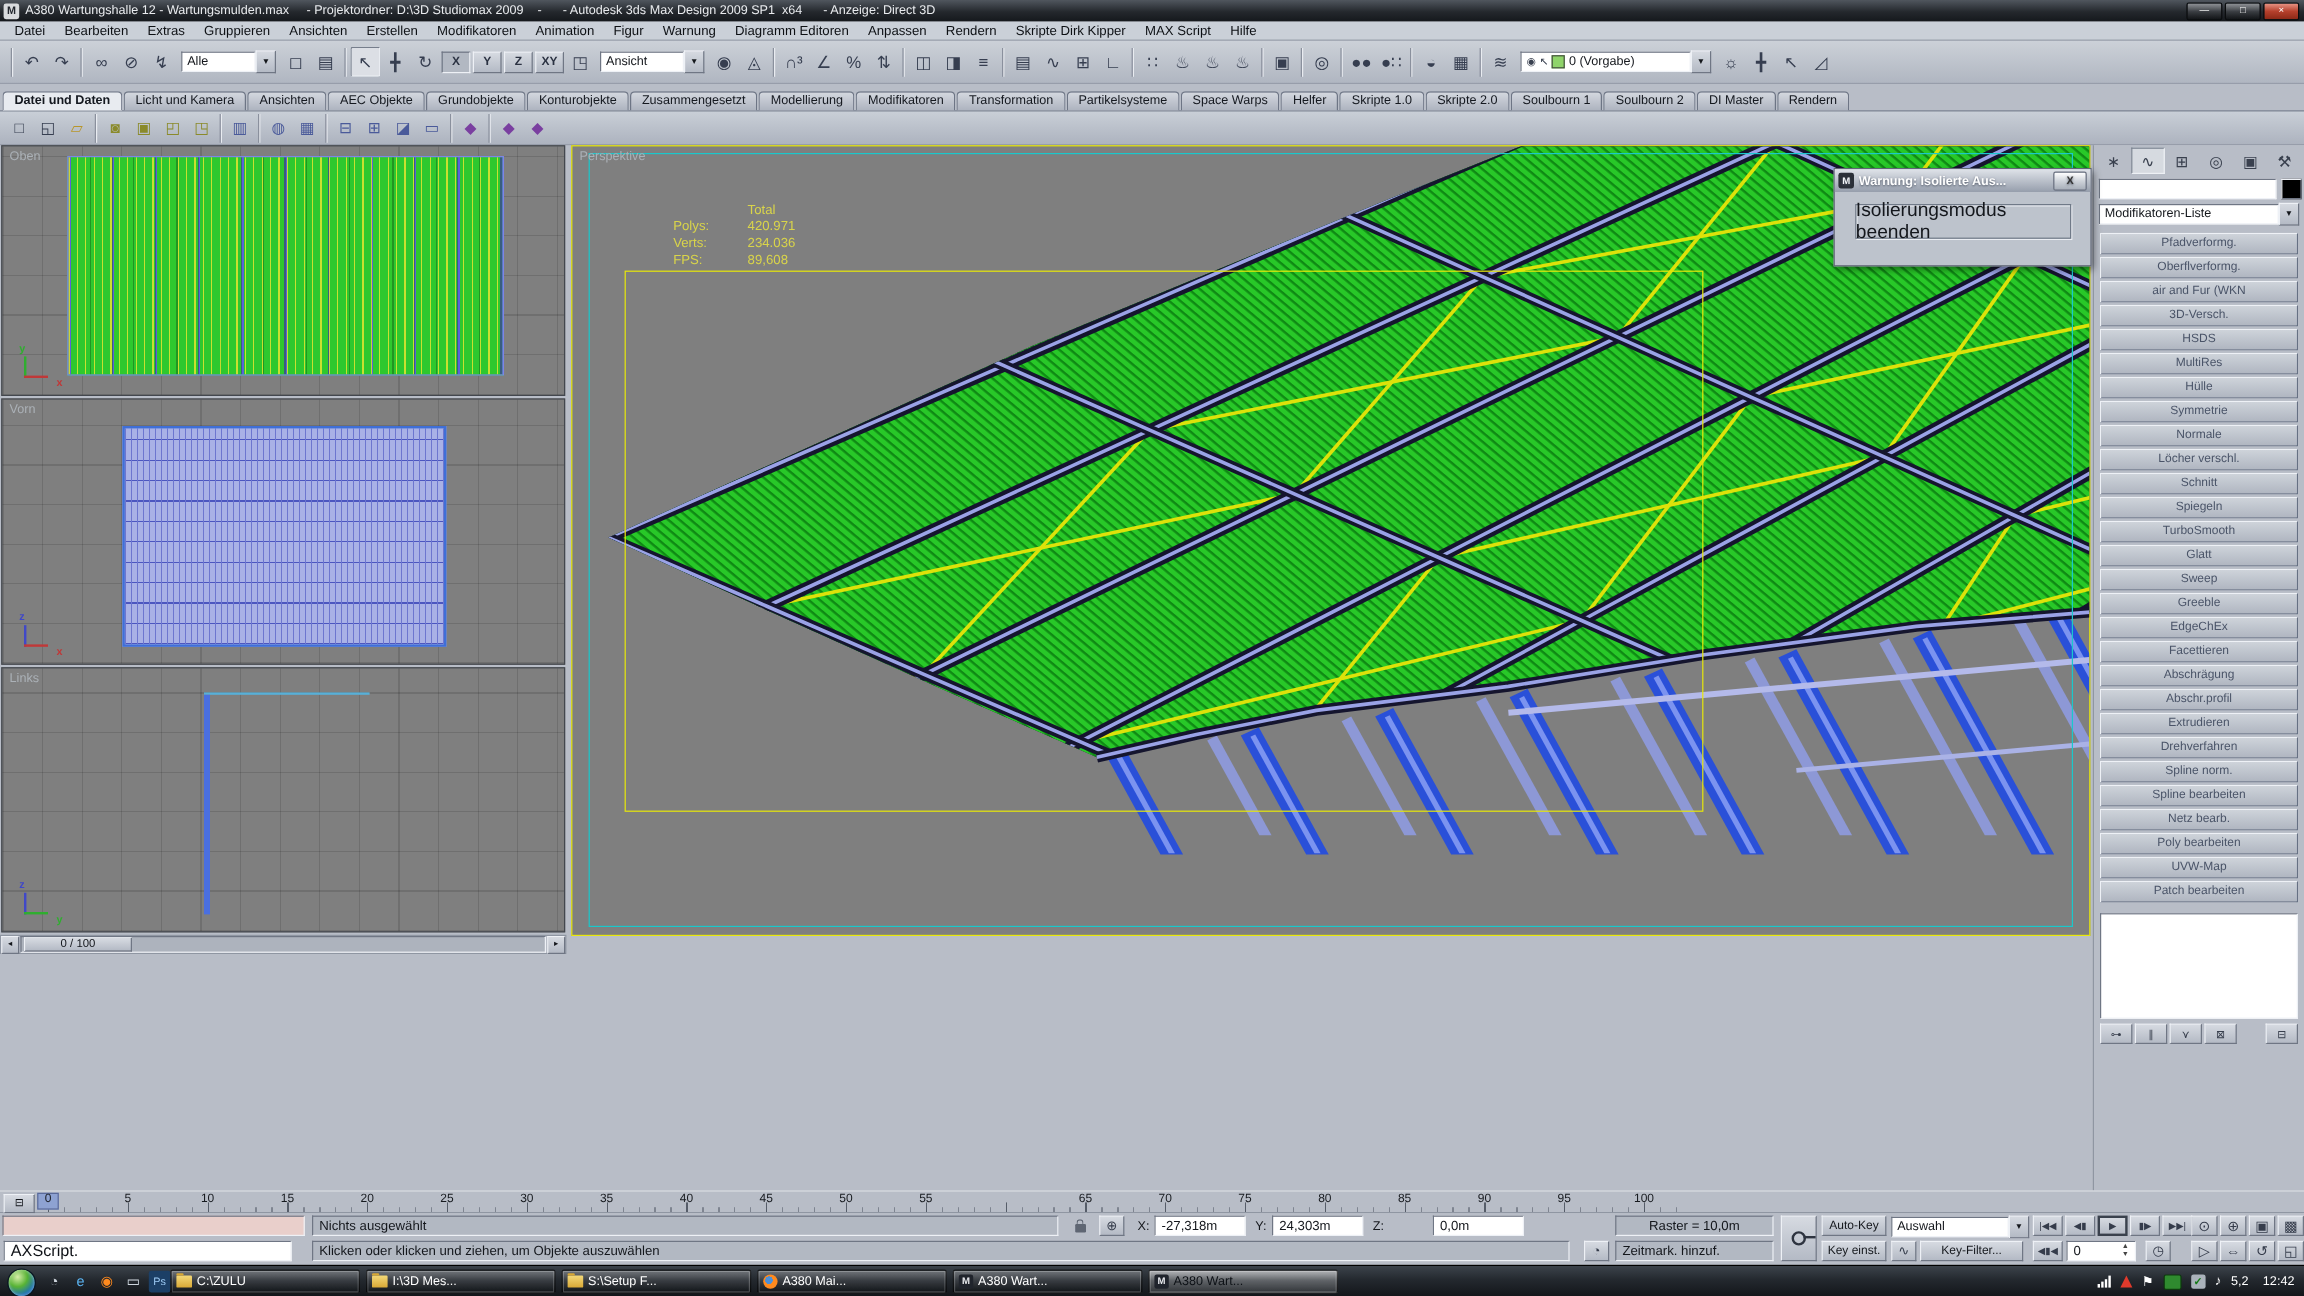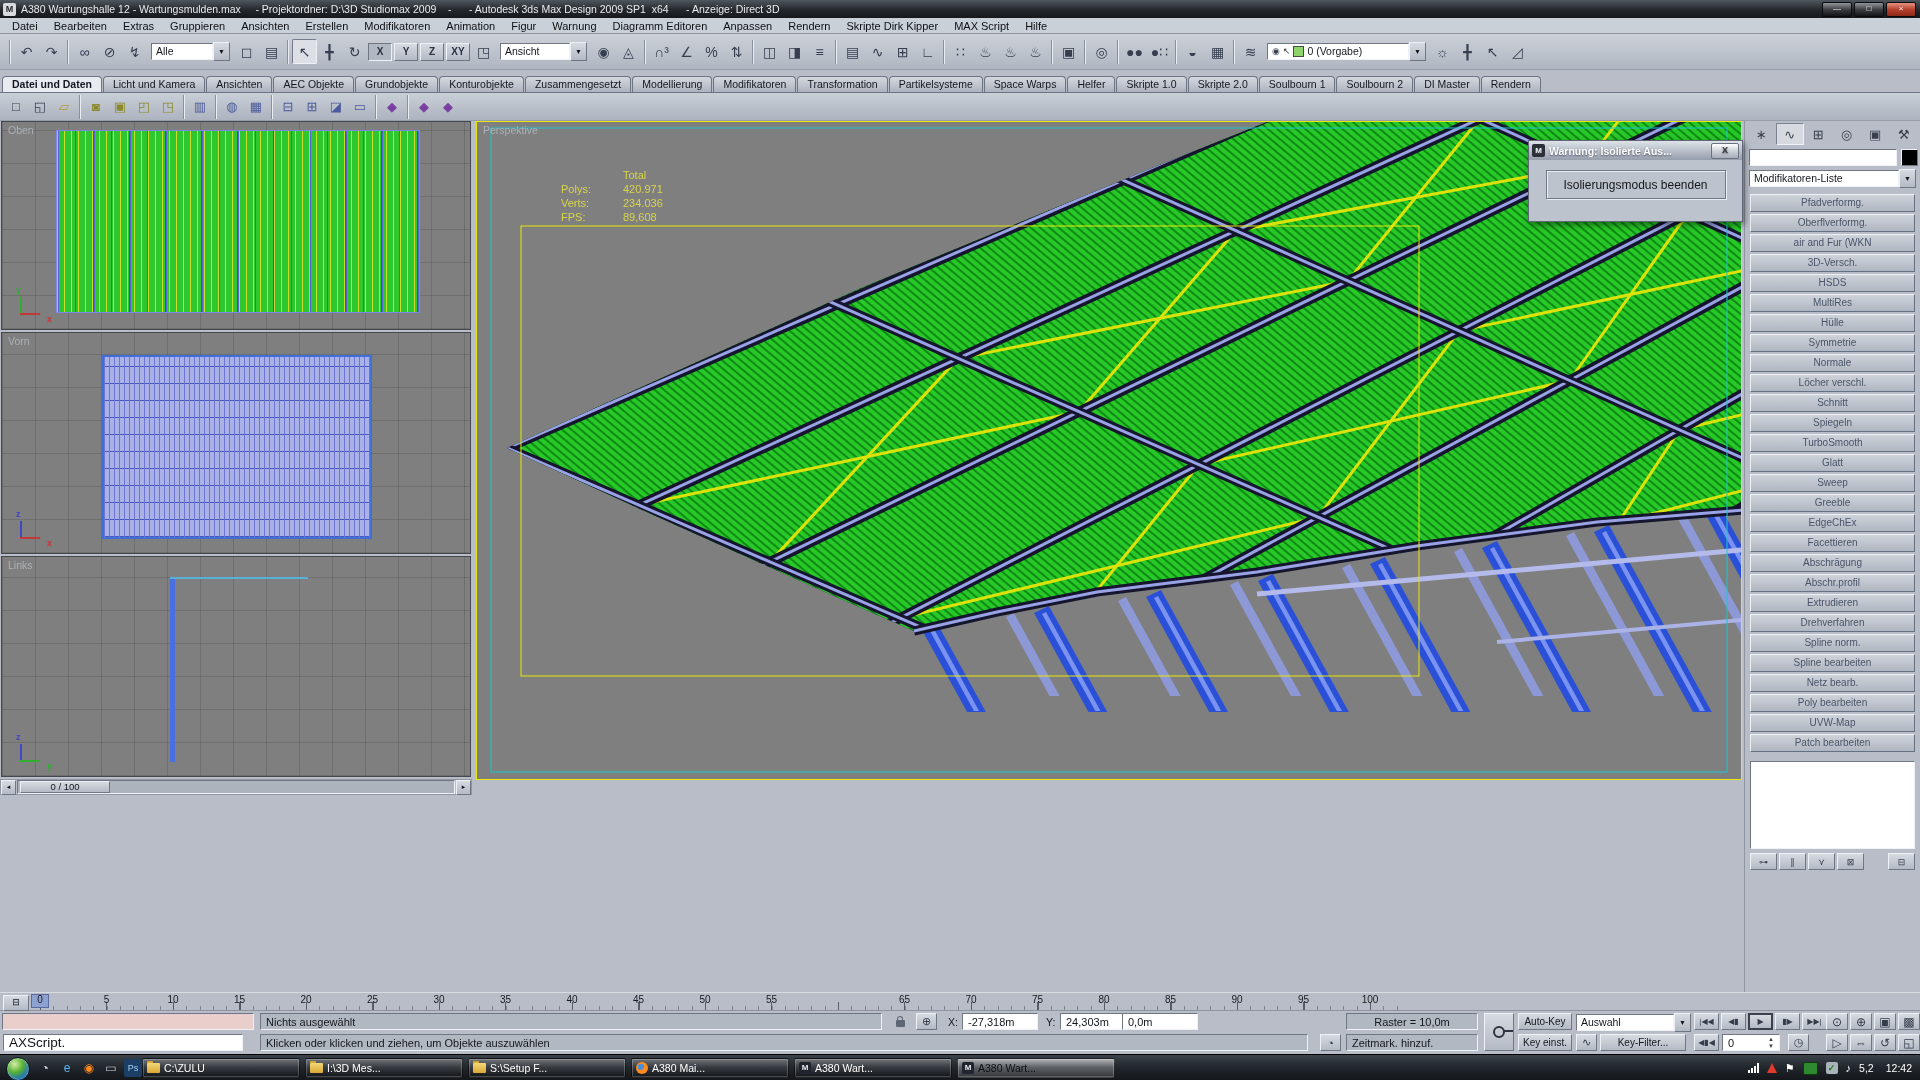--- a/index.html
+++ b/index.html
@@ -85,21 +85,21 @@
     border:1px solid #5f6675;box-shadow:2px 3px 6px rgba(0,0,0,.45);z-index:20;box-sizing:border-box}
   #wd-title{height:19px;background:linear-gradient(#dfe3e9,#969eac);display:flex;align-items:center;
     padding:0 3px;color:#fff;font-weight:bold;font-size:10.5px;text-shadow:0 1px 2px #4a5260}
   .wd-logo{width:13px;height:13px;background:#2b3038;color:#f2f4f7;font-size:8px;font-weight:bold;
     text-align:center;line-height:13px;margin-right:4px;border-radius:2px;flex:none}
   #wd-title-text{white-space:nowrap;overflow:hidden}
   #wd-close{margin-left:auto;width:26px;height:14px;border-radius:2px;flex:none;
     background:linear-gradient(#ffffff,#cdd2d9 50%,#a7aeb9);border:1px solid #6a7180;color:#333;
     font-size:9px;line-height:12px;text-align:center;font-weight:bold}
   #wd-btn{margin:10px auto 12px;width:178px;height:27px;display:flex;align-items:center;justify-content:center;
-    background:#bdc3cc;border:1px solid #707a88;box-shadow:inset 1px 1px 0 #eaedf2,1px 1px 0 #eaedf2;font-size:12px}
+    background:#bdc3cc;border:1px solid #707a88;box-shadow:inset 1px 1px 0 #eaedf2,1px 1px 0 #eaedf2;font-size:16px}
   
   #cmd-panel{position:absolute;left:1744px;top:121px;width:176px;height:889px;background:#b8bdc7;
     border-left:1px solid #8f96a2;box-sizing:border-box}
   #cmd-tabs{display:flex;padding:2px 2px 0}
   .cmd-tab{flex:1;height:20px;display:flex;align-items:center;justify-content:center;font-size:13px;
     color:#39404e;border:1px solid transparent}
   .cmd-tab.active{background:#d6dae0;border-style:solid;border-color:#7c8492 #eef1f5 #eef1f5 #7c8492}
   #cmd-name-row{display:flex;gap:4px;padding:4px 4px 1px;align-items:center}
   #obj-name{flex:1;height:15px;border:1px solid;border-color:#6f7684 #eef1f6 #eef1f6 #6f7684;
     background:#fff;font-size:11px;padding:0 2px;font-family:"Liberation Sans",sans-serif}
@@ -714,21 +714,21 @@
   <div class="iconbtn raised" style="left:916px">⊕</div>
   <span class="coordlab" style="left:948px">X:</span>
   <div class="fld white" style="left:962px;width:76px">
       <span>-27,318m</span>
     </div>
   <span class="coordlab" style="left:1046px">Y:</span>
   <div class="fld white" style="left:1060px;width:76px">
       <span>24,303m</span>
     </div>
   <span class="coordlab" style="left:1144px">Z:</span>
-  <div class="fld white" style="left:1122px;width:76px">
+  <div class="fld white" style="left:1194px;width:76px">
       <span>0,0m</span>
     </div>
   <div class="fld sunken" style="left:1346px;width:132px;justify-content:center">
       <span>Raster = 10,0m</span>
     </div>
   <div class="txtbtn raised" style="left:1484px;width:30px;height:38px;z-index:3">
       <div class="mini-key"></div>
     </div>
   <div class="txtbtn raised" style="left:1518px;width:54px">
       <span>Auto-Key</span>

